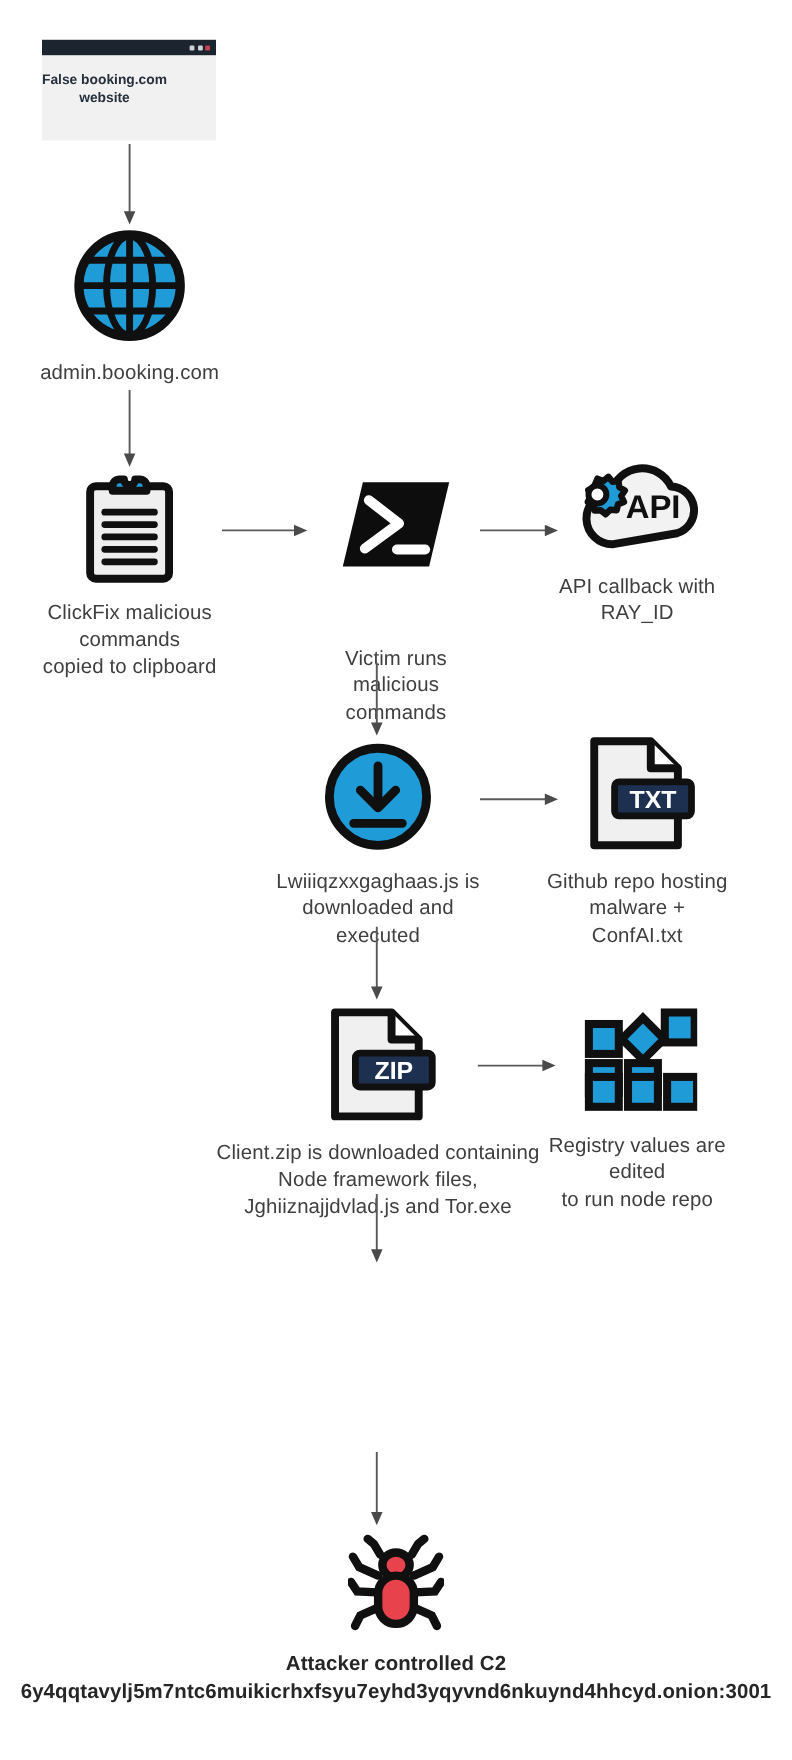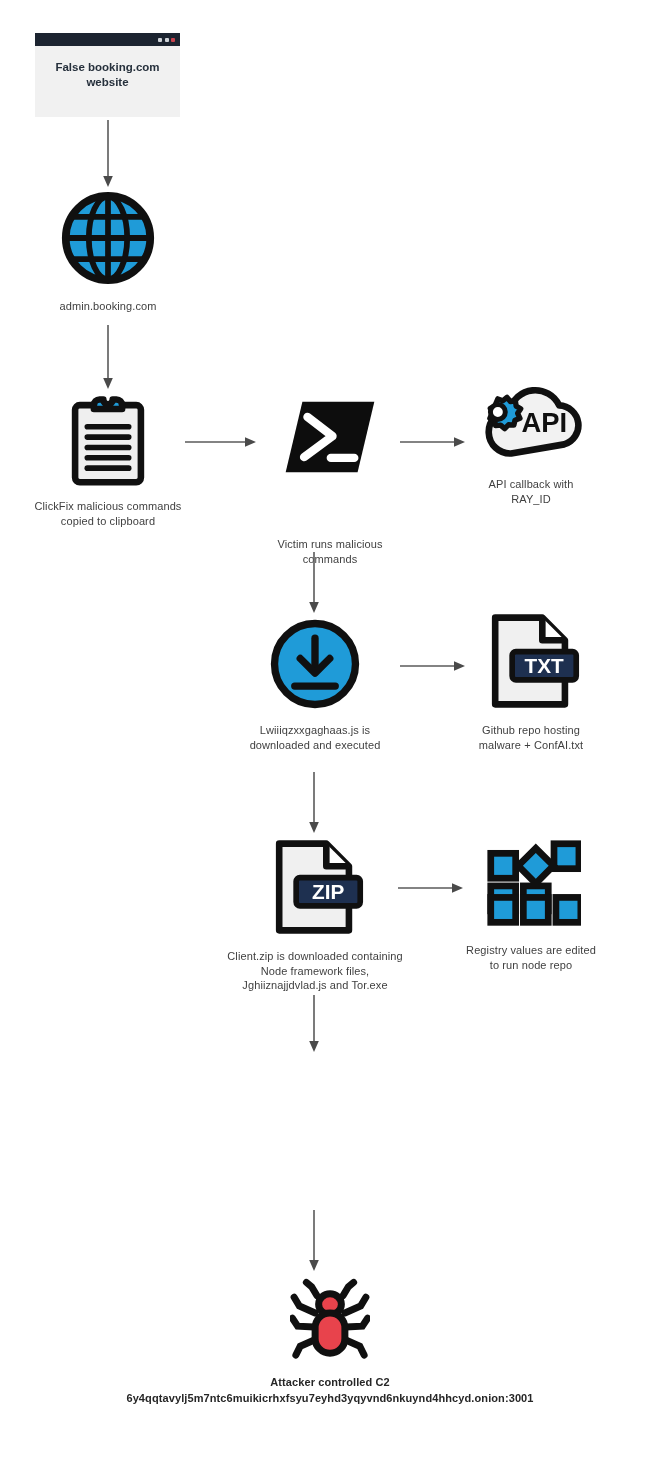--- a/index.html
+++ b/index.html
@@ -25,21 +25,21 @@
 
   
   .node {
     position: absolute;
     display: flex;
     flex-direction: column;
     align-items: center;
   }
   .caption {
     margin-top: 9px;
-    font-size: 11px;
+    font-size: 17px;
     line-height: 1.32;
     text-align: center;
     color: #3f3f3f;
     white-space: pre-line;
     letter-spacing: .1px;
   }
   .caption.bold {
     font-weight: bold;
     color: #262626;
   }
@@ -71,21 +71,21 @@
   .dot {
     width: 4px; height: 4px;
     border-radius: 1px;
     background: #cfd3d8;
   }
   .dot.red { background: #c8424d; }
   .browser-body {
     flex: 1;
     display: flex;
     align-items: flex-start;
-    justify-content: center;
+    justify-content: flex-start;
     padding-top: 14px;
     border-radius: 27px;
   }
   .browser-title {
     font-size: 11.5px;
     font-weight: bold;
     color: #26303c;
     text-align: center;
     line-height: 1.3;
     white-space: pre-line;

